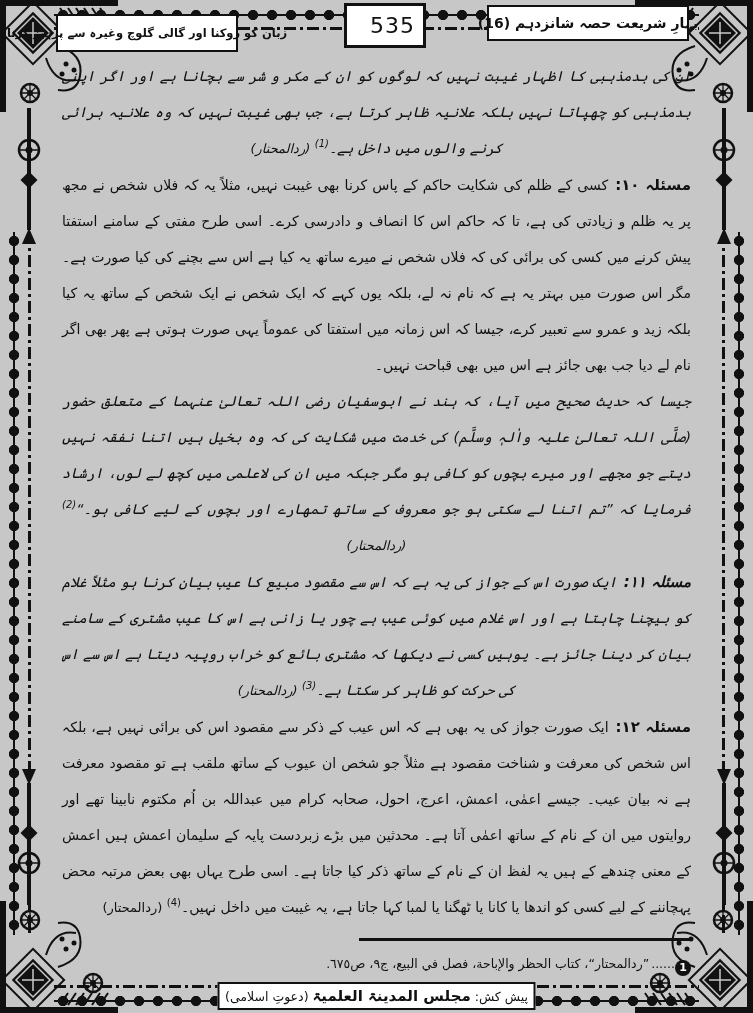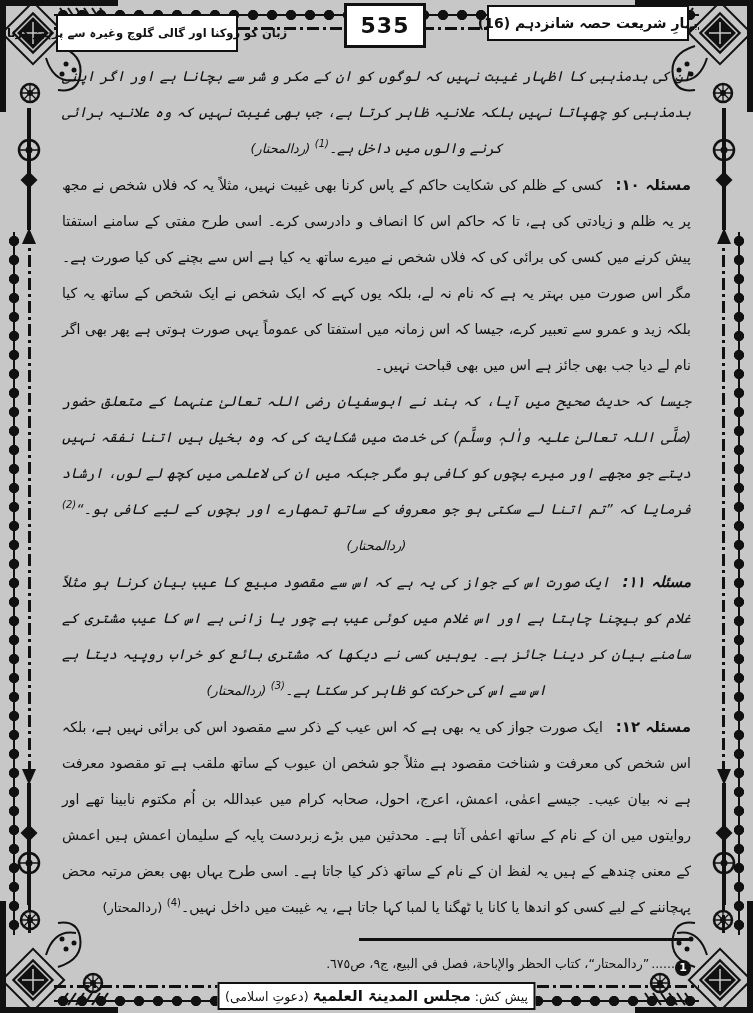--- a/index.html
+++ b/index.html
@@ -31,30 +31,30 @@
   .corner.tl{top:0;left:0;}
   .corner.tr{top:0;right:0;transform:scaleX(-1);}
   .corner.bl{bottom:0;left:0;transform:scaleY(-1);}
   .corner.br{bottom:0;right:0;transform:scale(-1,-1);}
   
   .hdr-box{position:absolute;background:#fff;border:2px solid #111;z-index:5;
     display:flex;align-items:center;justify-content:center;direction:rtl;
     box-sizing:border-box;padding:2px 8px;white-space:nowrap;}
   .hdr-box.book{left:487px;top:5px;width:202px;height:36px;font-size:14px;font-weight:bold;text-align:right;}
   .hdr-box.pagenum{left:344px;top:3px;width:82px;height:45px;border-width:3px;
-    font-size:22px;font-weight:bold;letter-spacing:1px;direction:ltr;}
+    font-size:22px;font-weight:normal;letter-spacing:1px;direction:ltr;justify-content:flex-end;}
   .hdr-box.chapter{left:56px;top:14px;width:182px;height:38px;font-size:11.5px;font-weight:bold;}
   
   .content{position:absolute;left:62px;right:62px;top:58px;z-index:3;
     direction:rtl;text-align:justify;font-size:14px;line-height:36px;}
   .para{margin:0;}
   .center-last{text-align-last:center;font-style:italic;}
   .masala{font-weight:bold;font-size:15px;}
   .masala:empty{display:none;}
-  .masala{margin-left:13px;}
+  .masala{margin-left:7px;}
   .fnref{font-size:10px;line-height:0;}
   .fnref:empty,.cite:empty{display:none;}
   .cite{font-size:13px;}
   
   .fn-sep{width:332px;border-top:3px solid #111;margin:12px 0 8px;}
   .footnotes{font-size:12.5px;line-height:29.5px;}
   .fn-row{text-align:right;}
   .fn-circle{display:inline-block;width:16px;height:16px;border-radius:50%;background:#111;color:#fff;
     font-size:11px;line-height:16px;text-align:center;font-weight:bold;vertical-align:-3px;direction:ltr;}
   .fn-circle:empty,.fn-dots:empty{display:none;}

